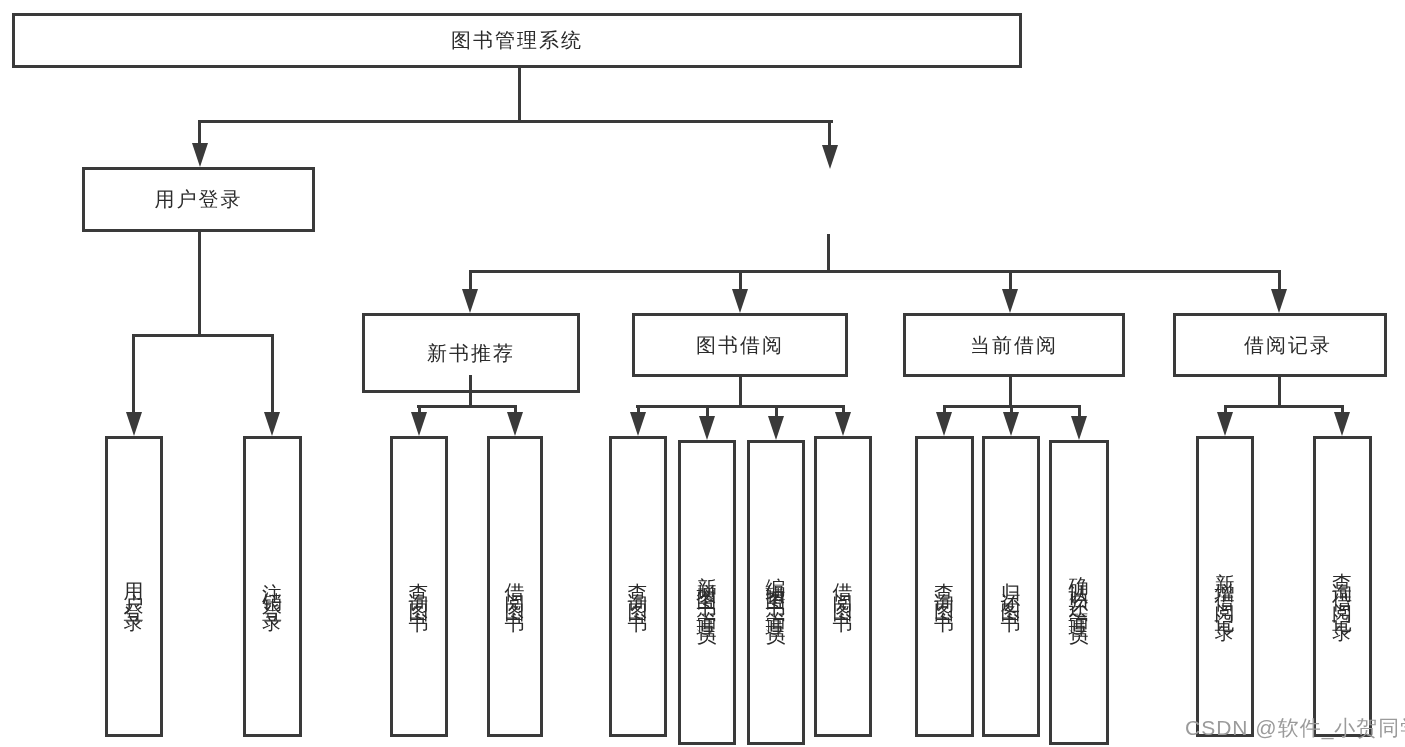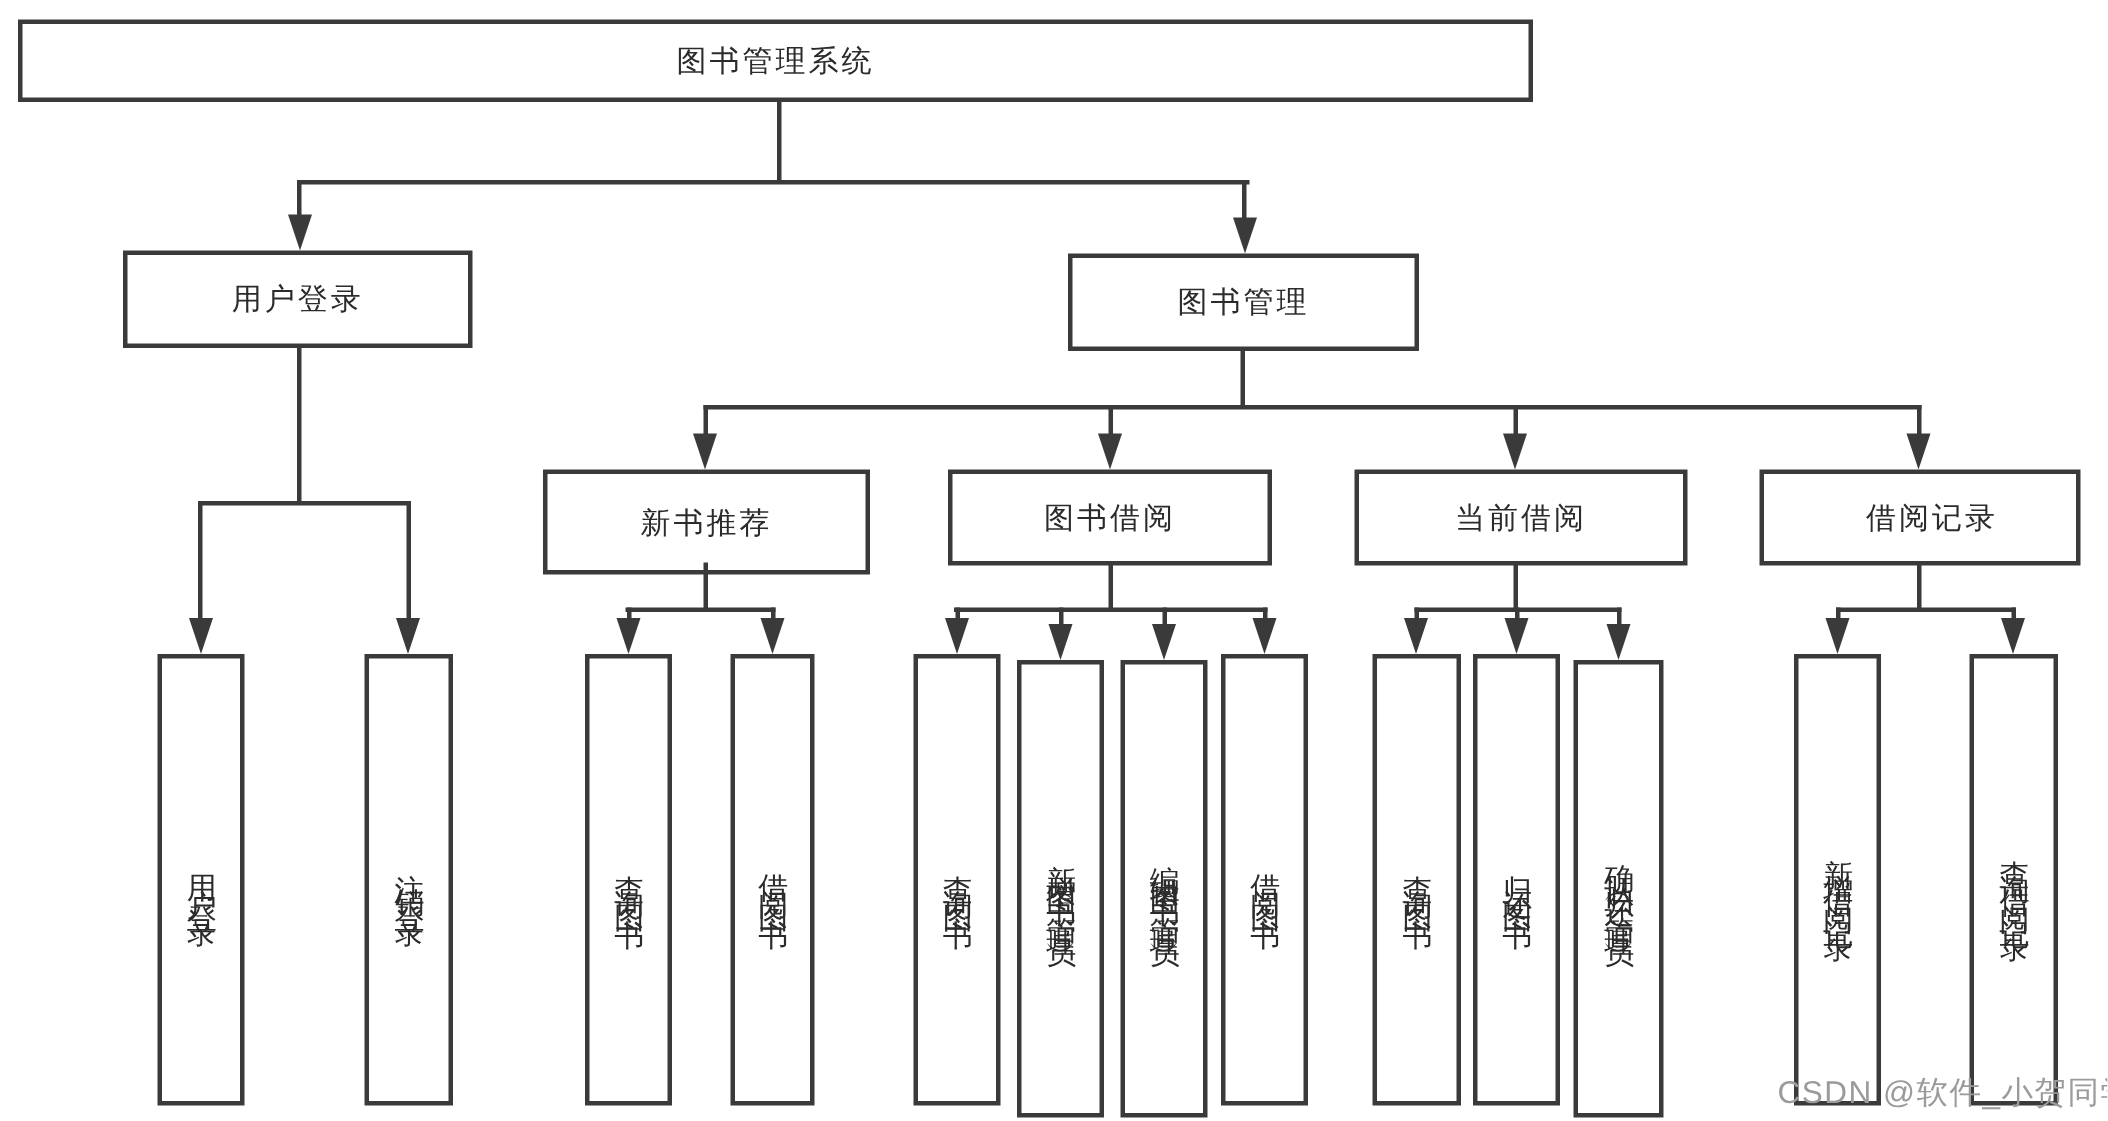--- a/index.html
+++ b/index.html
@@ -61,43 +61,40 @@
   <div class="vline" style="left:518px;top:66px;width:3px;height:56px;"></div>
   <div class="hline" style="left:198px;top:120px;width:635px;height:3px;"></div>
   <div class="vline" style="left:198px;top:120px;width:3px;height:28px;"></div>
   <div class="tri" style="left:192px;top:143px;"></div>
   <div class="vline" style="left:828px;top:120px;width:3px;height:28px;"></div>
   <div class="tri" style="left:822px;top:145px;"></div>
 
   <div class="node" style="left:82px;top:167px;width:233px;height:65px;">
     <span>用户登录</span>
   </div>
-  <div class="node" style="left:712px;top:169px;width:234px;height:65px;">
-    <span>图书管理</span>
-  </div>
 
   <div class="vline" style="left:198px;top:232px;width:3px;height:104px;"></div>
   <div class="hline" style="left:132px;top:334px;width:142px;height:3px;"></div>
   <div class="vline" style="left:132px;top:334px;width:3px;height:80px;"></div>
   <div class="tri" style="left:126px;top:412px;"></div>
   <div class="vline" style="left:271px;top:334px;width:3px;height:80px;"></div>
   <div class="tri" style="left:264px;top:412px;"></div>
 
   <div class="vline" style="left:827px;top:234px;width:3px;height:38px;"></div>
   <div class="hline" style="left:469px;top:270px;width:812px;height:3px;"></div>
   <div class="vline" style="left:469px;top:270px;width:3px;height:22px;"></div>
   <div class="tri" style="left:462px;top:289px;"></div>
   <div class="vline" style="left:739px;top:270px;width:3px;height:22px;"></div>
   <div class="tri" style="left:732px;top:289px;"></div>
   <div class="vline" style="left:1009px;top:270px;width:3px;height:22px;"></div>
   <div class="tri" style="left:1002px;top:289px;"></div>
   <div class="vline" style="left:1278px;top:270px;width:3px;height:22px;"></div>
   <div class="tri" style="left:1271px;top:289px;"></div>
 
-  <div class="node" style="left:362px;top:313px;width:218px;height:70px;">
+  <div class="node" style="left:362px;top:313px;width:218px;height:80px;">
     <span>新书推荐</span>
   </div>
   <div class="node" style="left:632px;top:313px;width:216px;height:64px;text-align:center;">
     <span>图书借阅</span>
   </div>
   <div class="node" style="left:903px;top:313px;width:222px;height:64px;">
     <span>当前借阅</span>
   </div>
   <div class="node" style="left:1173px;top:313px;width:214px;height:64px;padding-left:16px;">
     <span>借阅记录</span>

